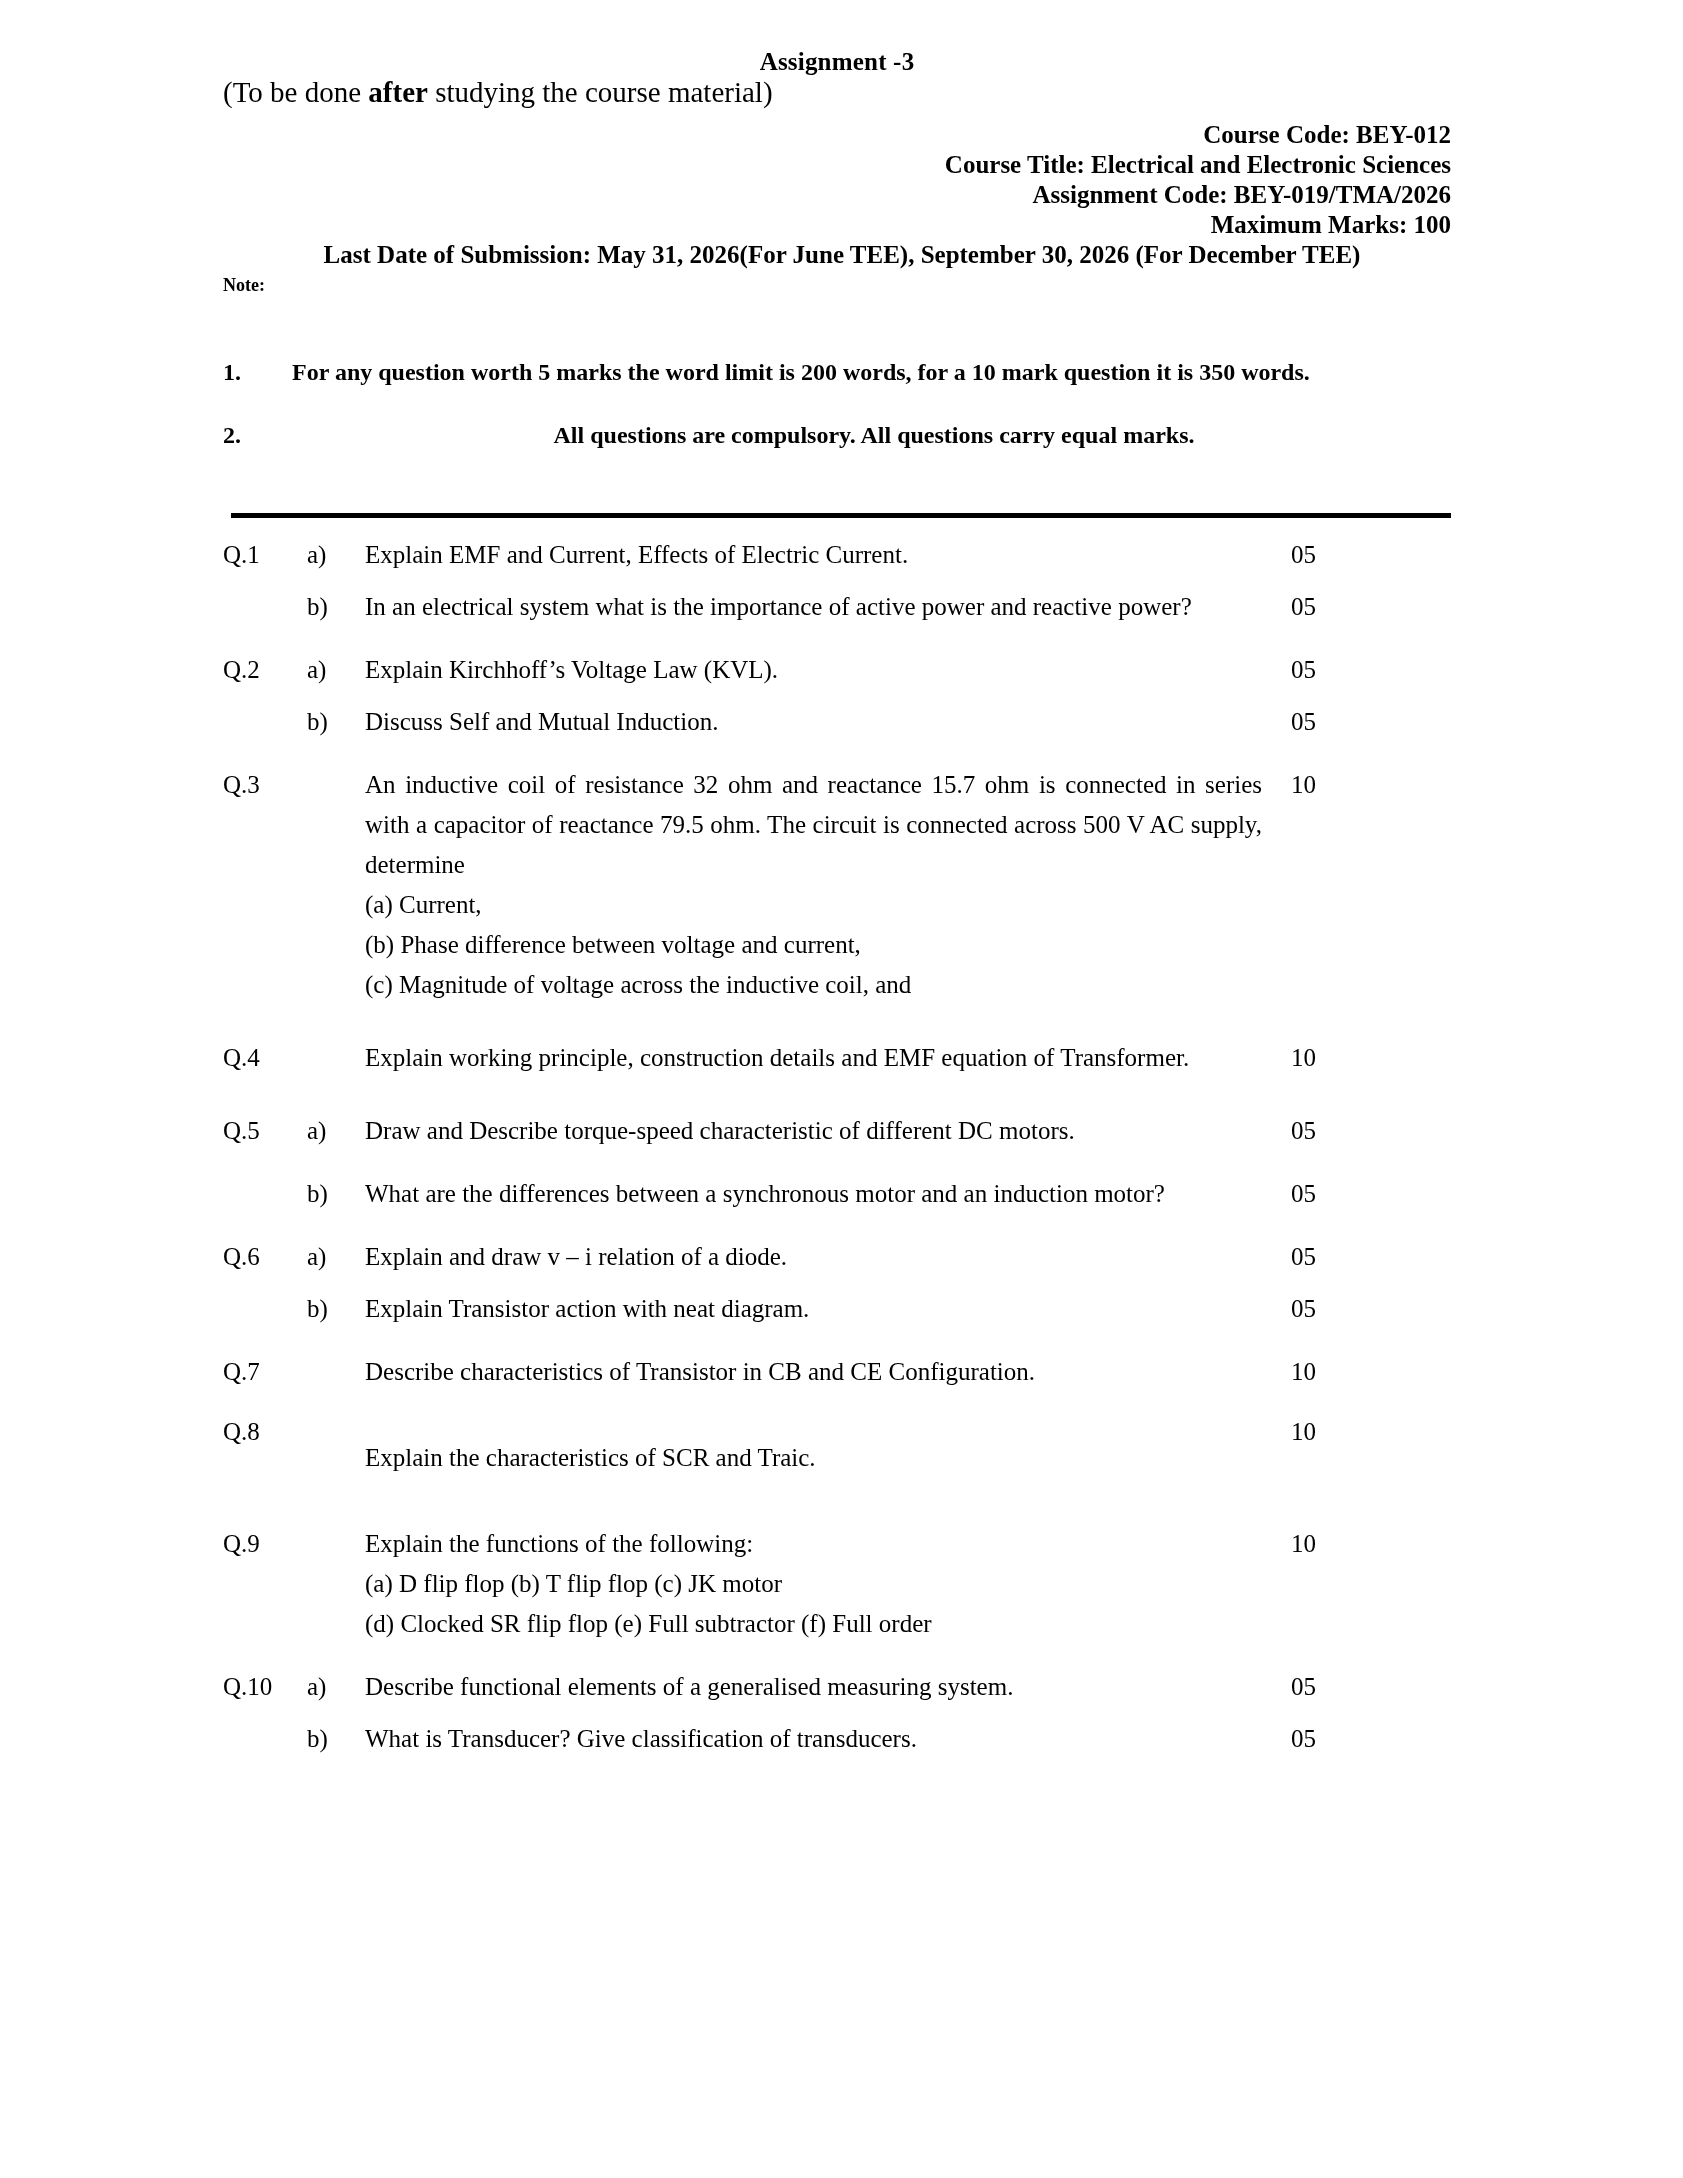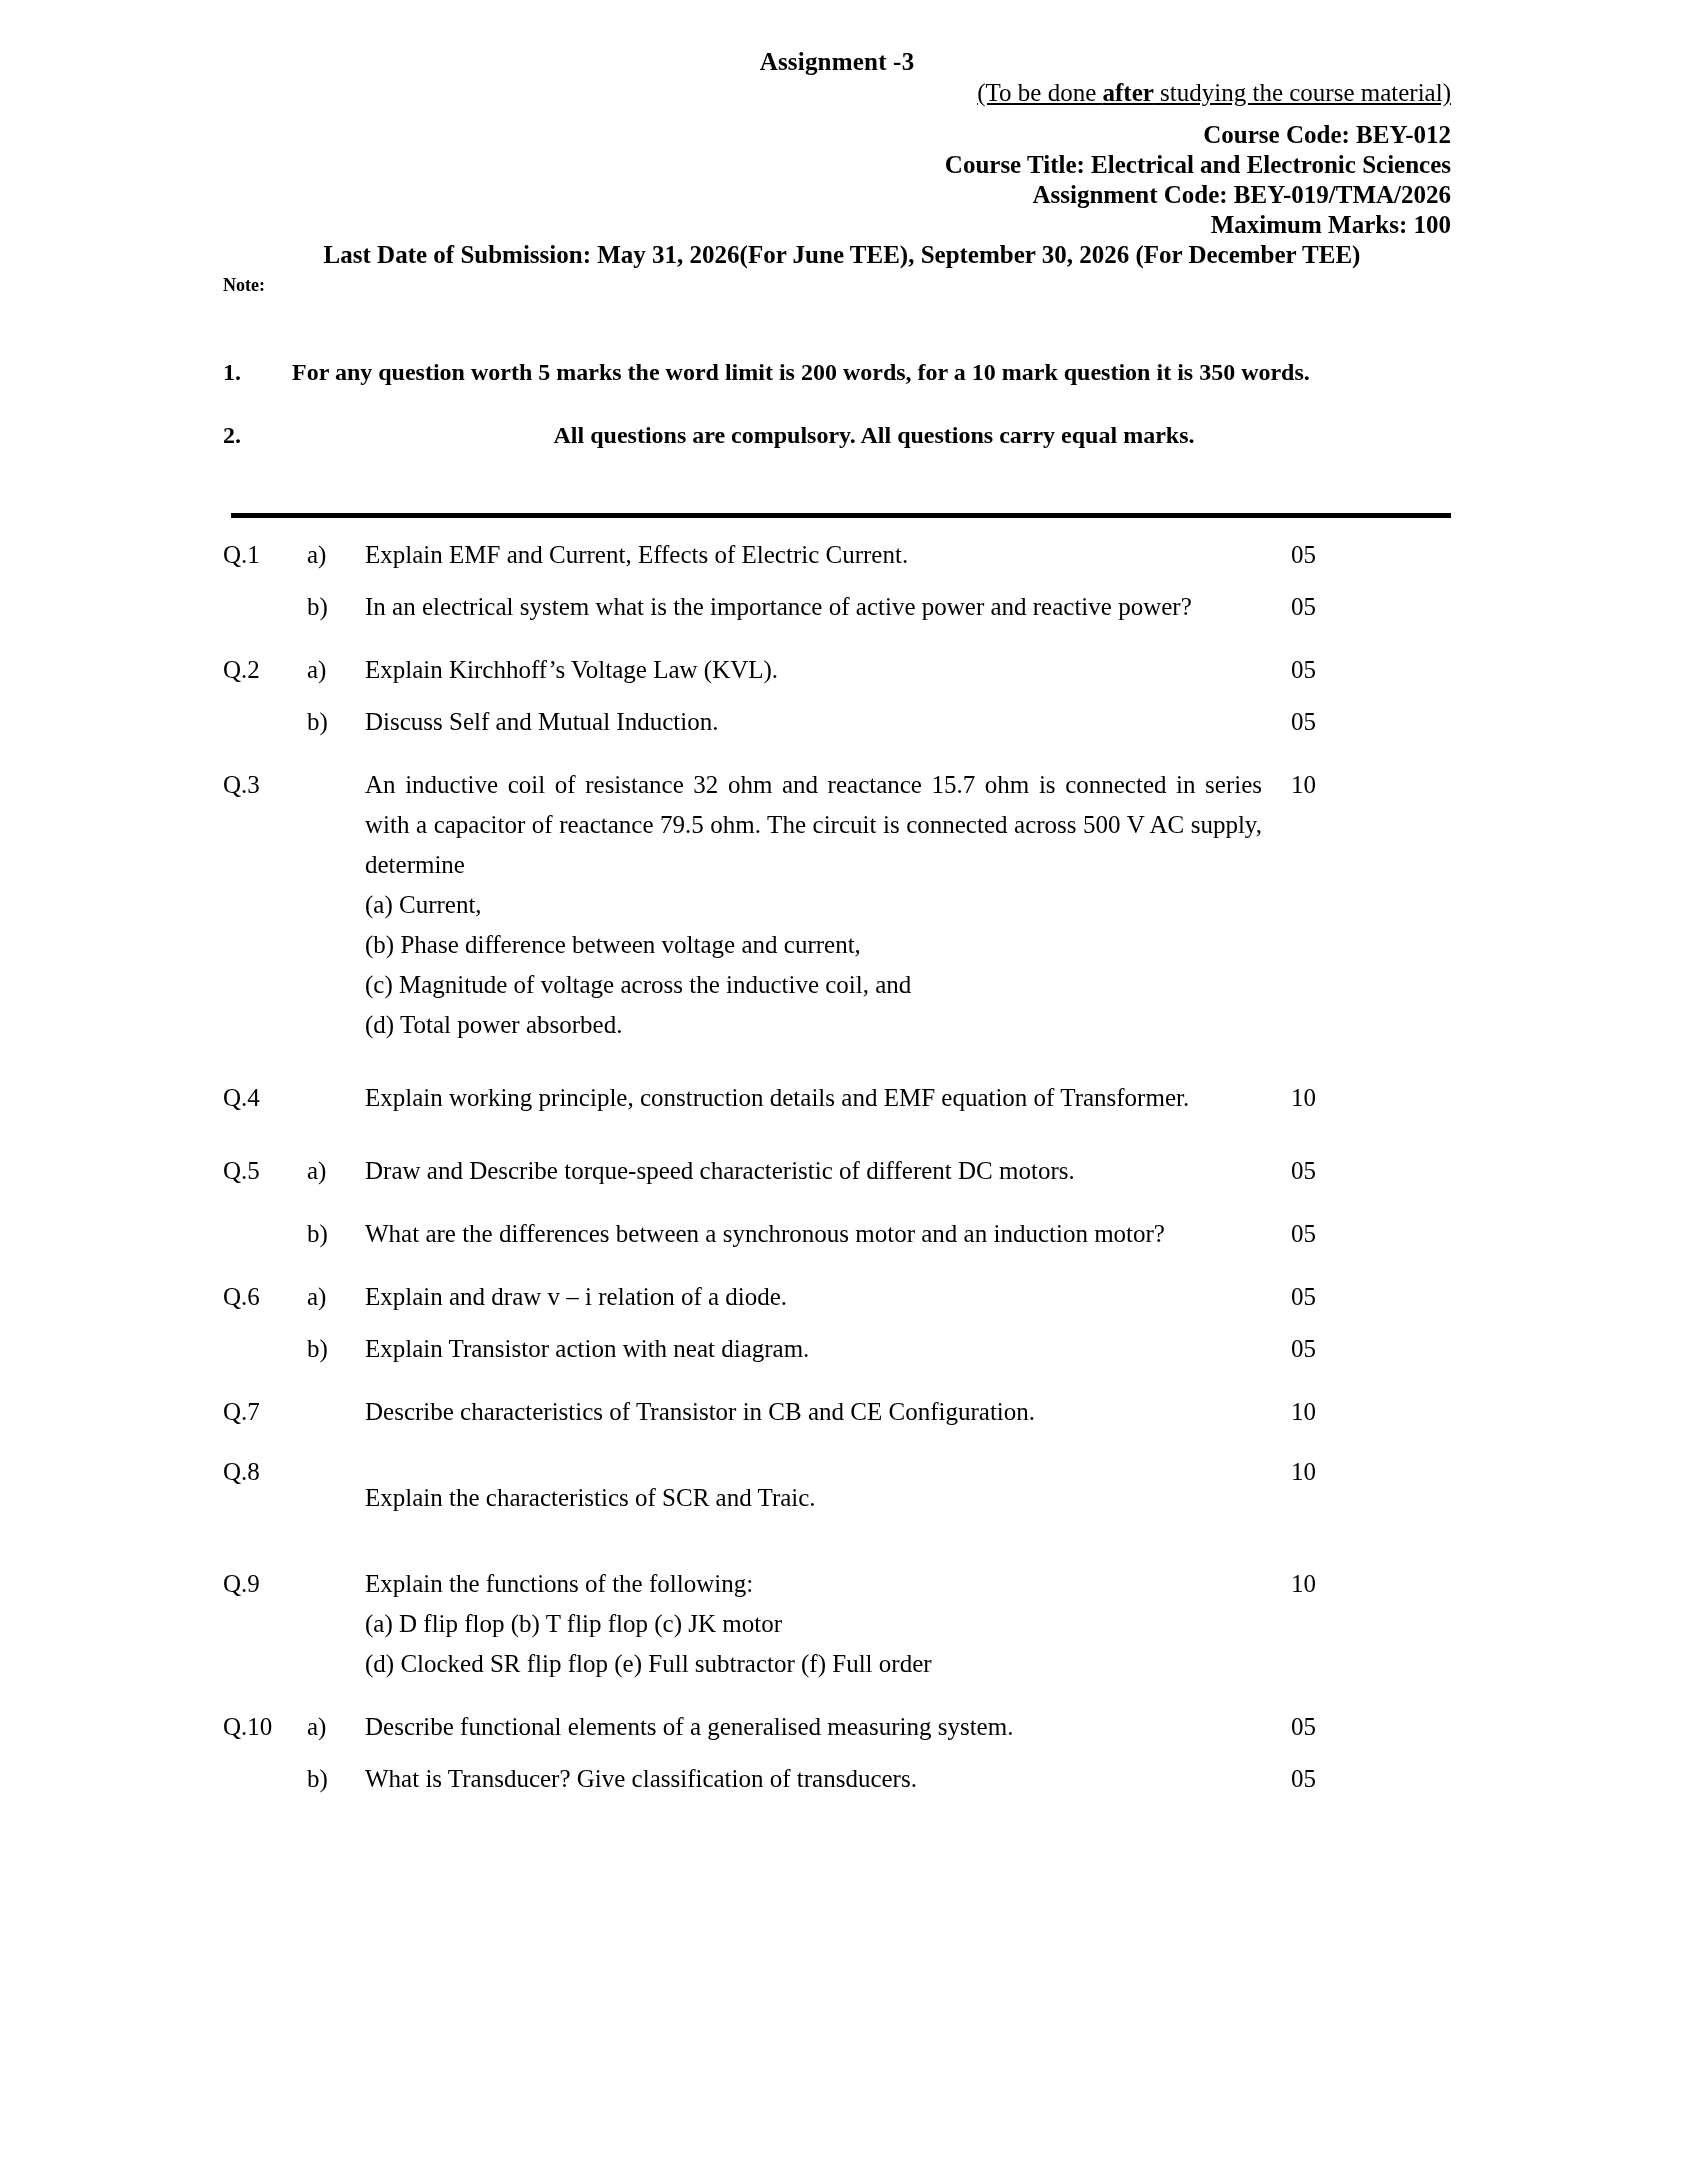--- a/index.html
+++ b/index.html
@@ -32,25 +32,24 @@
     width: 1228px;
   }
   .doc-title {
     text-align: center;
     font-size: 25px;
     font-weight: bold;
     line-height: 31px;
     letter-spacing: 0.2px;
   }
   .doc-subtitle {
-    text-align: right;
-    font-size: 25px;
+    text-align: left;
+    font-size: 29px;
     line-height: 31px;
     font-weight: normal;
-    text-decoration: underline;
   }
   .doc-subtitle b { font-weight: bold; }
 
   .meta-line {
     text-align: right;
     font-size: 25px;
     font-weight: bold;
     line-height: 30px;
     white-space: nowrap;
   }
@@ -225,21 +224,20 @@
 
     <div class="qrow">
       <div class="qlabel">Q.3</div>
       <div class="qletter"></div>
       <div class="qbody">
         <span>An inductive coil of resistance 32 ohm and reactance 15.7 ohm is connected in series with a capacitor of reactance 79.5 ohm. The circuit is connected across 500 V AC supply, determine</span>
         <span class="sublines">
           <span class="sl">(a) Current,</span>
           <span class="sl">(b) Phase difference between voltage and current,</span>
           <span class="sl">(c) Magnitude of voltage across the inductive coil, and</span>
-          <span class="sl">(d) Total power absorbed.</span>
         </span>
       </div>
       <div class="qmarks">10</div>
     </div>
 
     <div class="gap-lg"></div>
 
     <div class="qrow">
       <div class="qlabel">Q.4</div>
       <div class="qletter"></div>

